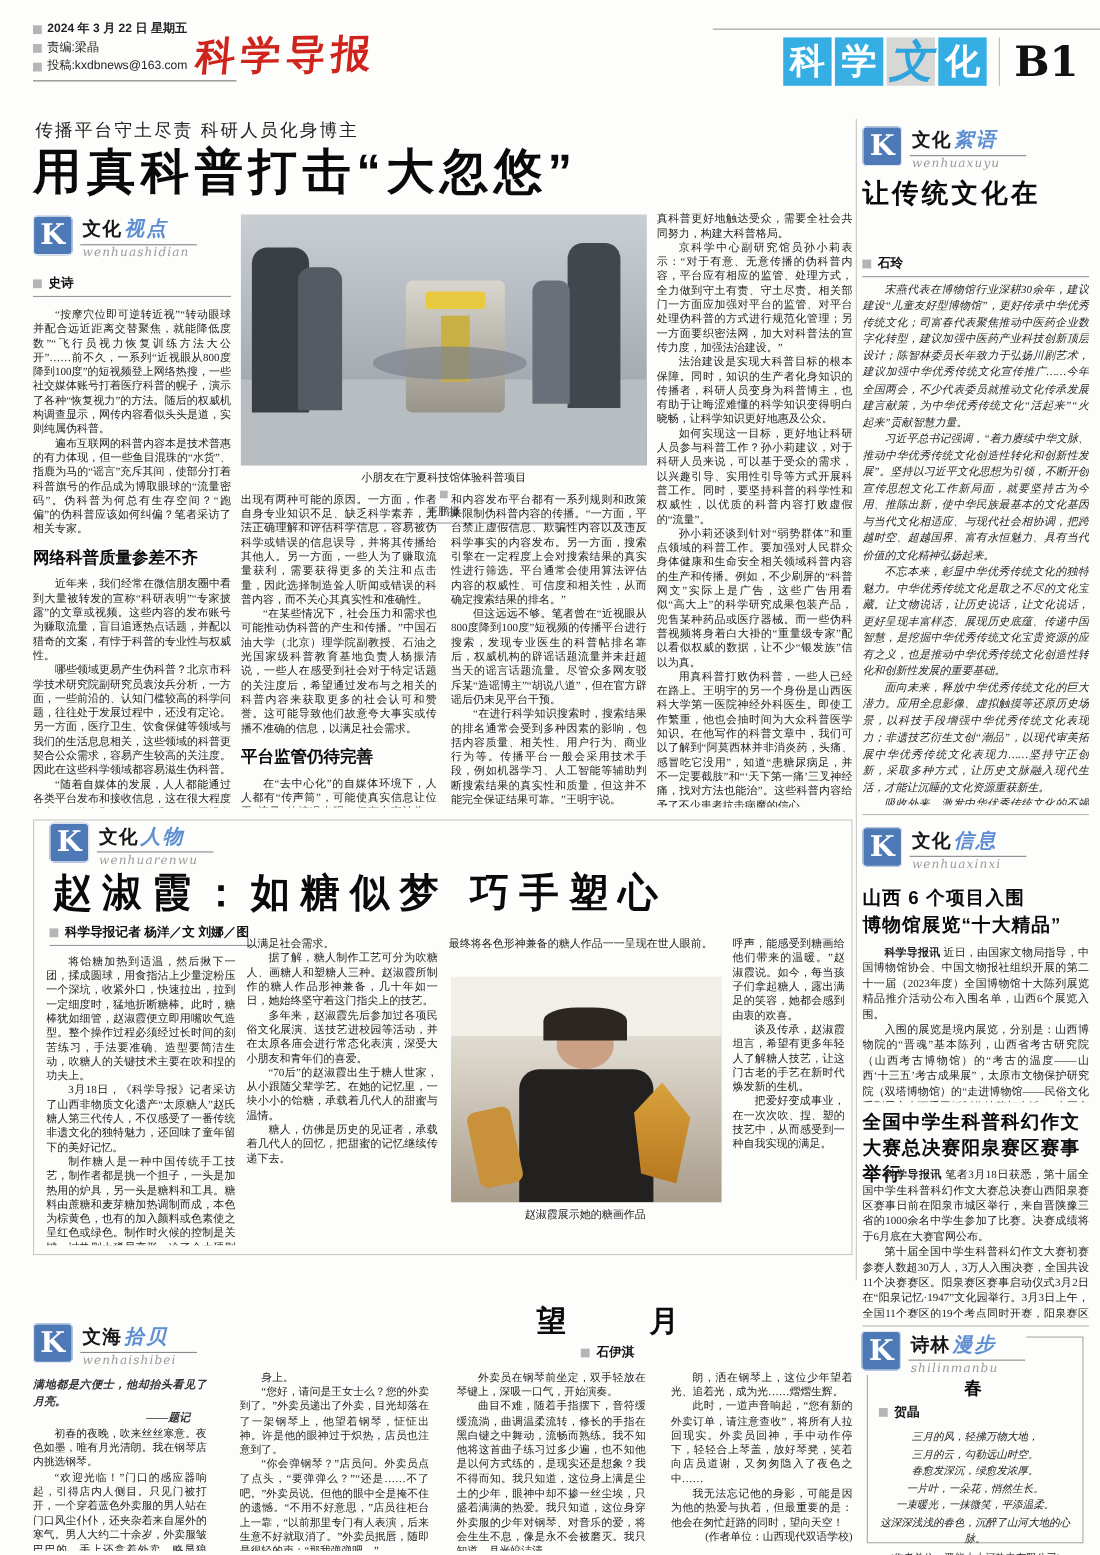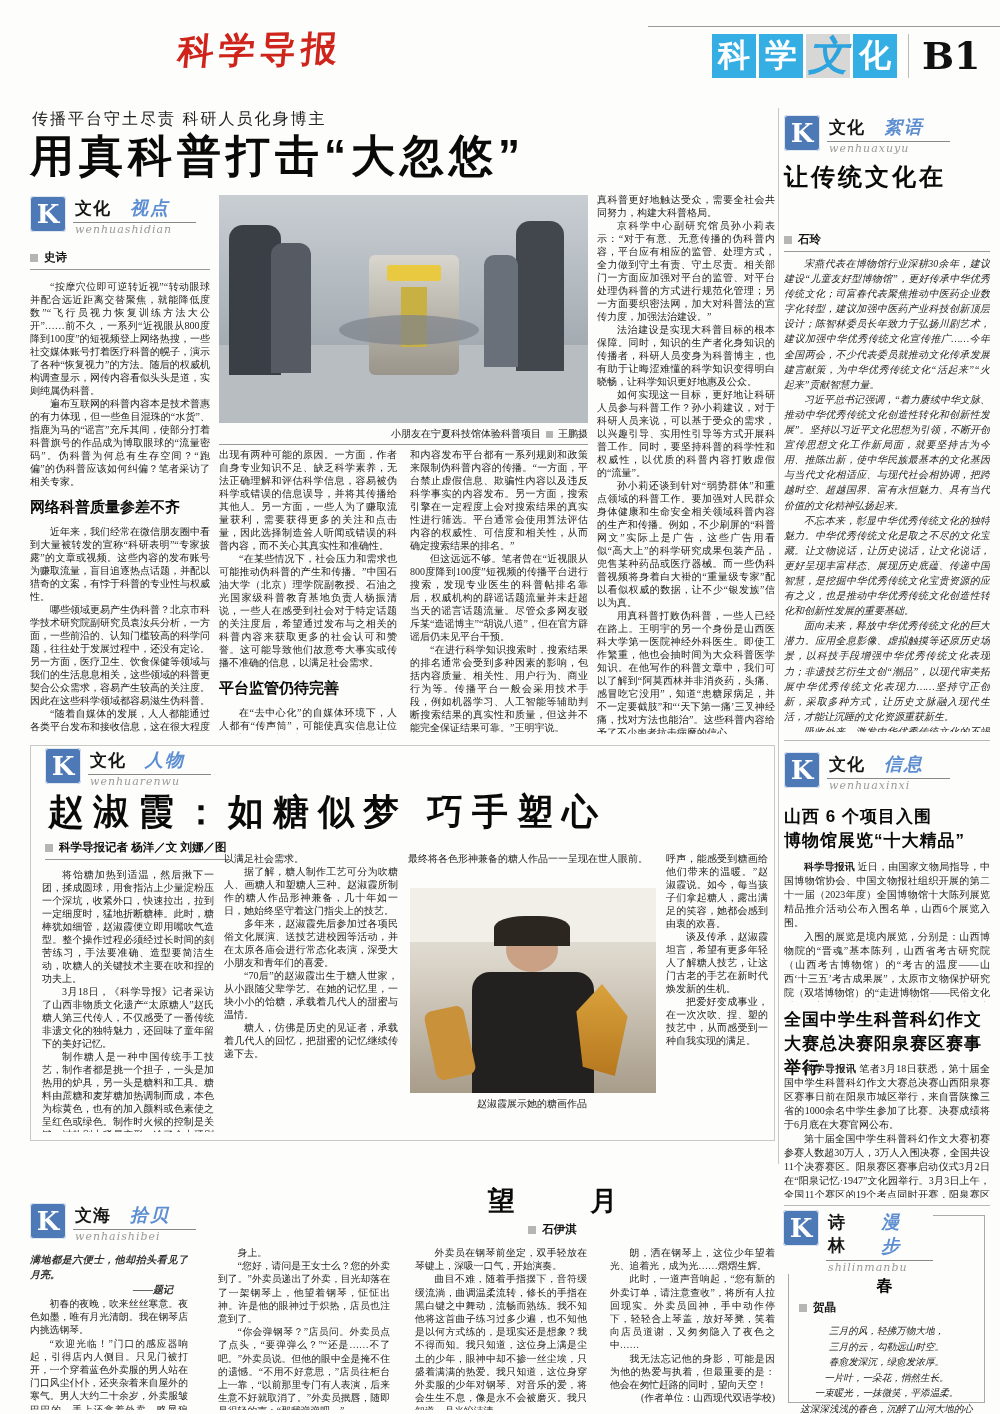--- a/index.html
+++ b/index.html
@@ -24,21 +24,21 @@
   .page-no { font-size:38px; font-weight:bold; font-family:"DejaVu Serif",serif; color:#111; margin-left:10px; }
   .sec-divline { width:1px; height:44px; background:#bbb; margin-left:8px; }
   
   .badge { display:flex; align-items:flex-start; gap:7px; }
   .badge .k {
     width:36px; height:36px; background:#4d79b6; color:#fff; border-radius:4px; flex:0 0 auto;
     display:flex; align-items:center; justify-content:center;
     font-family:"DejaVu Serif",serif; font-weight:bold; font-size:26px; box-shadow:0 0 0 1px #e2e8f2 inset;
   }
   .badge .tx { display:flex; flex-direction:column; }
-  .badge .row1 { display:flex; align-items:baseline; gap:19px; border-bottom:1px solid #888; padding:0 26px 2px 2px; }
+  .badge .row1 { display:flex; align-items:baseline; gap:2px; border-bottom:1px solid #888; padding:0 26px 2px 2px; }
   .badge .cn { font-size:17px; font-weight:bold; color:#161616; font-family:"Liberation Sans",sans-serif; letter-spacing:1px; }
   .badge .script { font-size:18px; font-weight:bold; font-style:italic; color:#5d8ed1; font-family:"DejaVu Serif",serif; letter-spacing:2px;text-align:center; }
   .badge .py { font-style:italic; color:#9a9a9a; font-size:11px; letter-spacing:1px; font-family:"DejaVu Serif",serif; padding-left:2px; }
   
   .kicker { position:absolute; left:32px; top:109px; font-size:16px; letter-spacing:2px; color:#222;
     font-family:"Liberation Sans",sans-serif; }
   .headline1 { position:absolute; left:30px; top:127px; width:745px; font-size:44px; font-weight:900;
     font-family:"Liberation Sans",sans-serif; letter-spacing:5px; color:#0a0a0a; white-space:nowrap; }
   .byline { display:flex; align-items:center; gap:6px; font-size:11.5px; font-weight:bold;
     font-family:"Liberation Sans",sans-serif; color:#111; border-bottom:1px solid #999; padding-bottom:4px; }
@@ -46,21 +46,21 @@
   .para { font-size:10px; line-height:13px; text-indent:2em; color:#222; }
   .subhead { font-size:15px; font-weight:bold; font-family:"Liberation Sans",sans-serif; color:#0a0a0a;
     margin:10px 0 8px; text-indent:0; }
   .right { text-align:right; }
   .noind { text-indent:0; }
   
   .photo1 { position:absolute; left:219px; top:195px; width:369px; height:228px;
     background:linear-gradient(180deg,#c9ced3 0%,#aab2b8 55%,#8f979e 100%); overflow:hidden; }
   .ph-shape { position:absolute; }
   .caption { position:absolute; left:219px; top:427px; width:369px; text-align:right; font-size:10px; color:#222;
-    border-bottom:1px solid #999; padding-bottom:3px; display:flex; justify-content:flex-end; align-items:center; gap:5px; }
+    border-bottom:1px solid #999; padding-bottom:3px; display:flex; justify-content:flex-end; align-items:center; gap:5px;flex-direction:column; }
   .caption .gsq { width:7px; height:7px; }
   
   .v-rule { position:absolute; left:778px; top:108px; width:1px; height:1056px; background:#c7c7c3; }
   .xu-head { position:absolute; left:784px; top:160px; width:210px; font-size:24px; font-weight:bold;
     font-family:"Liberation Sans",sans-serif; letter-spacing:3px; line-height:33px; color:#0a0a0a; }
   .xu-by { position:absolute; left:784px; top:232px; width:206px; }
   .essay p { font-size:10px; line-height:15.1px; text-indent:2em; font-style:italic; color:#1f1f1f; }
   .h-div { position:absolute; background:#b9b9b5; height:1px; }
   .info-h { font-size:17px; font-weight:bold; font-family:"Liberation Sans",sans-serif; line-height:24px;
     letter-spacing:1px; color:#0a0a0a; }
@@ -86,20 +86,34 @@
   .shilin-by { display:flex; justify-content:flex-start; margin:3px 0 4px; }
   .shilin-by .byline { border-bottom:none; }
   .poem-line { text-align:center; font-size:9.6px; line-height:15.5px; font-style:italic; color:#222; }
   .attr { font-size:9.3px; color:#222; }
 </style>
 </head>
 <body>
 
 <div class="page">
 
+  <div class="hdr-left">
+    <div class="hdr-line b">
+        <span class="gsq"></span>
+        <span>2024 年 3 月 22 日 星期五</span>
+      </div>
+    <div class="hdr-line">
+        <span class="gsq"></span>
+        <span>责编:梁晶</span>
+      </div>
+    <div class="hdr-line">
+        <span class="gsq"></span>
+        <span>投稿:kxdbnews@163.com</span>
+      </div>
+  </div>
   <div class="masthead">科学导报</div>
   <div class="hdr-rule-top"></div>
   <div class="sec-mast">
     <div class="sec-sq">科</div>
     <div class="sec-sq">学</div>
     <div class="sec-sq gray">文</div>
     <div class="sec-sq">化</div>
     <div class="sec-divline"></div>
     <div class="page-no">B1</div>
   </div>

